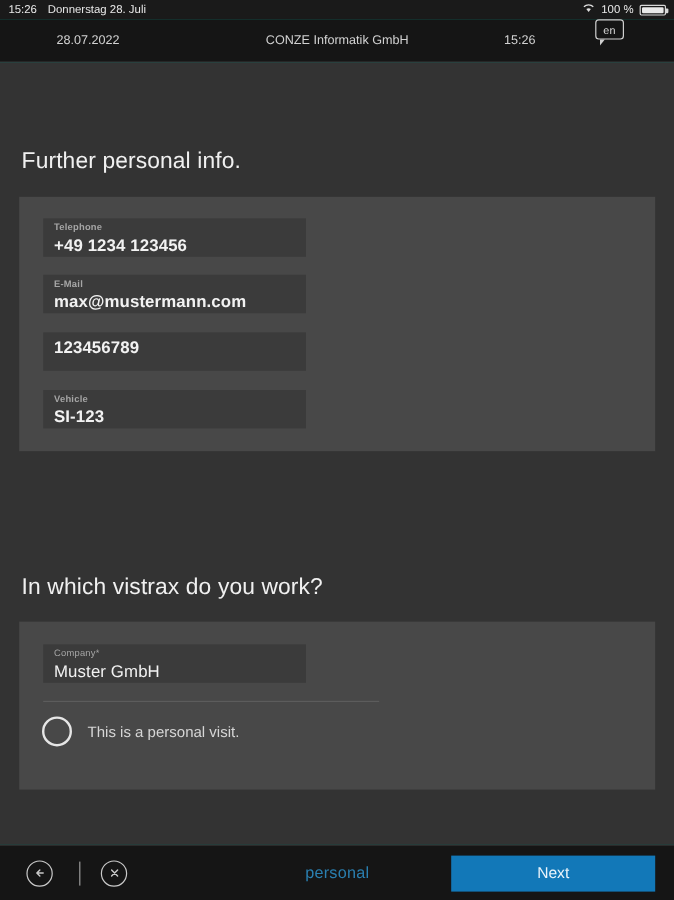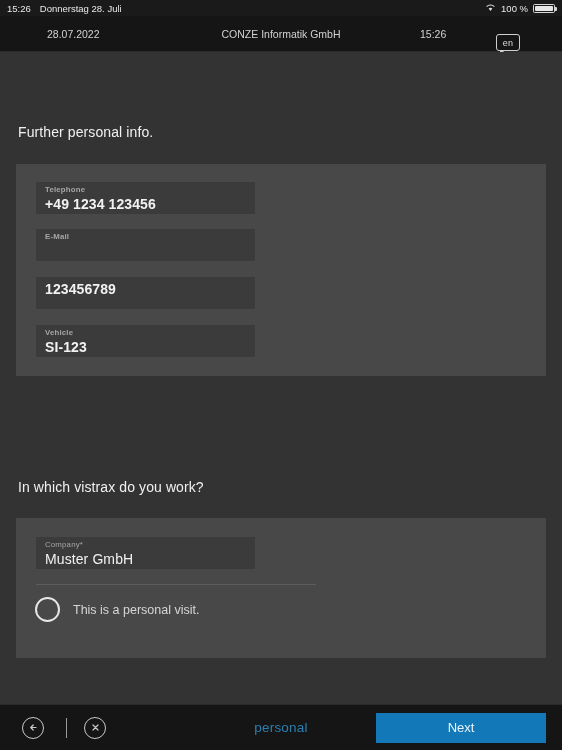--- a/index.html
+++ b/index.html
@@ -27,38 +27,38 @@
   
   .appheader {
     height:36px; background:#151515; color:#d2d2d2;
     display:flex; align-items:center; font-size:10.5px;
     flex:0 0 auto; position:relative; border-bottom:1px solid #2b2b2b;
   }
   .hdr-date { position:absolute; left:47px; }
   .hdr-title { position:absolute; left:0; right:0; text-align:center; }
   .hdr-time { position:absolute; left:420px; }
   .lang-btn {
-    position:absolute; right:42px; top:18px;
+    position:absolute; right:42px; top:0;
     width:24px; height:22px;
   }
   .lang-bubble {
     width:24px; height:17px; border:1.3px solid #cfcfcf; border-radius:3px;
     color:#dcdcdc; font-size:9px; display:flex; align-items:center; justify-content:center;
     letter-spacing:.3px;
   }
   .lang-tail {
     width:0; height:0; margin-left:4px;
     border-left:4px solid #cfcfcf; border-bottom:5px solid transparent;
   }
 
   
   .content { flex:1 1 auto; position:relative; background:#333333; overflow:hidden; }
 
   .section-title {
-    color:#f0f0f0; font-size:14px; font-weight:400; letter-spacing:.1px;
+    color:#f0f0f0; font-size:19px; font-weight:400; letter-spacing:.1px;
     position:absolute; left:18px;
   }
   #title-personal { top:72px; }
   #title-company  { top:427px; }
 
   .card {
     position:absolute; left:16px; width:530px;
     background:#484848;
   }
   #card-personal { top:112px; height:212px;font-weight:bold; }
@@ -147,20 +147,21 @@
 
     <div class="section-title" id="title-personal">Further personal info.</div>
 
     <div class="card" id="card-personal">
       <div class="field" id="field-telephone">
         <span class="field-label">Telephone</span>
         <span class="field-value">+49 1234 123456</span>
       </div>
       <div class="field" id="field-email">
         <span class="field-label">E-Mail</span>
+        <span class="field-value">max@mustermann.com</span>
       </div>
       <div class="field" id="field-identity">
         <span class="field-value">123456789</span>
       </div>
       <div class="field" id="field-vehicle">
         <span class="field-label">Vehicle</span>
         <span class="field-value">SI-123</span>
       </div>
     </div>
 

